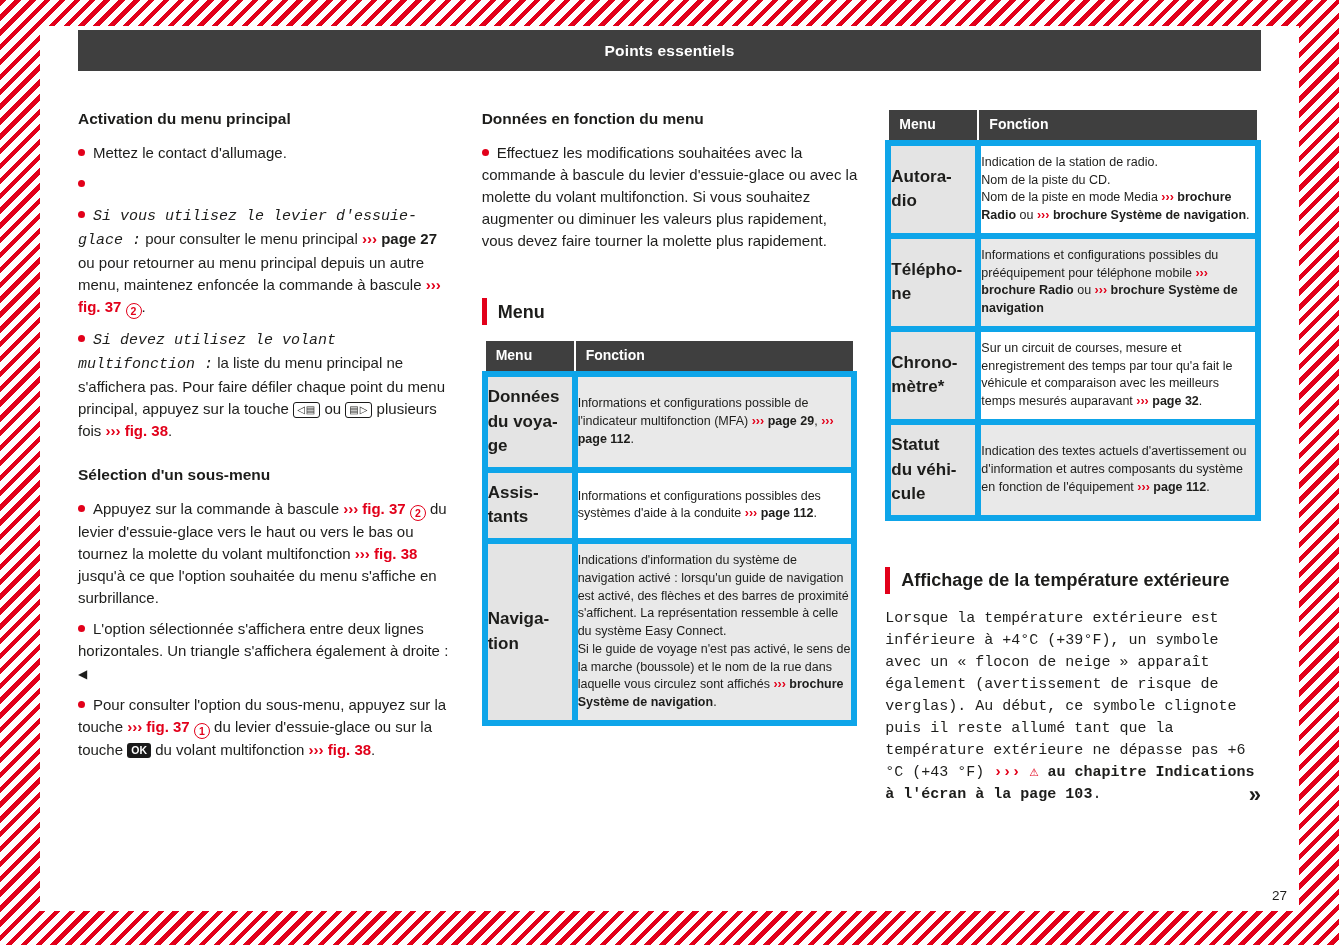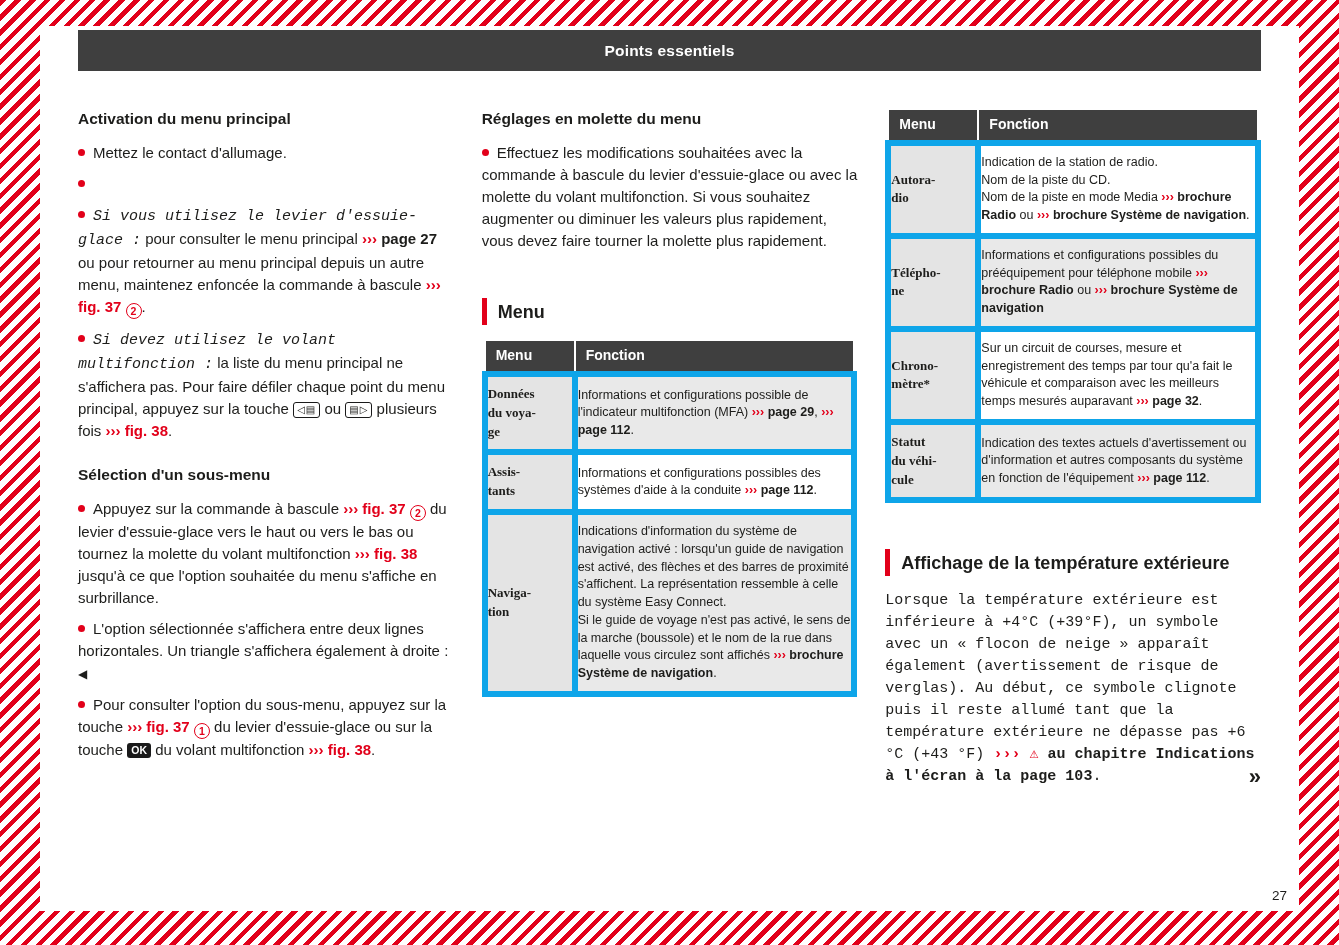--- a/index.html
+++ b/index.html
@@ -43,22 +43,22 @@
   }
   .redbar{width:5px;height:27px;background:var(--red);margin-right:11px;flex:none;}
 
   table.menu-table{width:100%;border-collapse:collapse;font-size:12.5px;line-height:1.42;}
   table.menu-table th{
     background:var(--dark);color:#fff;font-weight:700;text-align:left;
     padding:5px 10px;font-size:14px;border:2px solid #fff;
   }
   table.menu-table td{border:6px solid #0ea5e9;padding:8px 0;vertical-align:middle;}
   td.name{
-    width:68px;background:#e4e4e4;font-family:Liberation Serif, serif;
-    font-weight:700;white-space:pre-line;font-size:13px;line-height:1.45;
+    width:68px;background:#e4e4e4;font-family:Liberation Sans, sans-serif;
+    font-weight:700;white-space:pre-line;font-size:17px;line-height:1.45;
   }
   td.func{background:#fff;}
   tr.shaded td.func{background:var(--shade);}
 
   .para{margin:0;font-family:Liberation Mono, monospace;}
   .cont{text-align:right;font-size:22px;font-weight:700;margin-top:-22px;}
   .pagenum{position:absolute;right:12px;bottom:8px;font-size:13.5px;}
 
   
   .sg-r{color:var(--red);font-weight:700;}
@@ -101,21 +101,21 @@
         <p class="bullet"><span class="dot"></span><span><span class="sg-i">Si devez utilisez le volant multifonction :</span> la liste du menu principal ne s'affichera pas. Pour faire défiler chaque point du menu principal, appuyez sur la touche <span class="sg-rk">◁▤</span> ou <span class="sg-rk">▤▷</span> plusieurs fois <span class="sg-r">››› fig. 38</span>.</span></p>
 
         <h2 class="h mt">Sélection d'un sous-menu</h2>
 
         <p class="bullet"><span class="dot"></span><span>Appuyez sur la commande à bascule <span class="sg-r">››› fig. 37 </span><span class="sg-c">2</span> du levier d'essuie-glace vers le haut ou vers le bas ou tournez la molette du volant multifonction <span class="sg-r">››› fig. 38</span> jusqu'à ce que l'option souhaitée du menu s'affiche en surbrillance.</span></p>
         <p class="bullet"><span class="dot"></span><span>L'option sélectionnée s'affichera entre deux lignes horizontales. Un triangle s'affichera également à droite : <span class="sg-tri">◀</span></span></p>
         <p class="bullet"><span class="dot"></span><span>Pour consulter l'option du sous-menu, appuyez sur la touche <span class="sg-r">››› fig. 37 </span><span class="sg-c">1</span> du levier d'essuie-glace ou sur la touche <span class="sg-k">OK</span> du volant multifonction <span class="sg-r">››› fig. 38</span>.</span></p>
       </section>
 
       <section class="col">
-        <h2 class="h">Réglages en molette du menu</h2>
+        <h2 class="h">Données en fonction du menu</h2>
 
         <p class="bullet"><span class="dot"></span><span>Effectuez les modifications souhaitées avec la commande à bascule du levier d'essuie-glace ou avec la molette du volant multifonction. Si vous souhaitez augmenter ou diminuer les valeurs plus rapidement, vous devez faire tourner la molette plus rapidement.</span></p>
 
         <div class="section-title">
           <span class="redbar"></span>
           <span>Menu</span>
         </div>
 
         <table class="menu-table">
           <colgroup>

